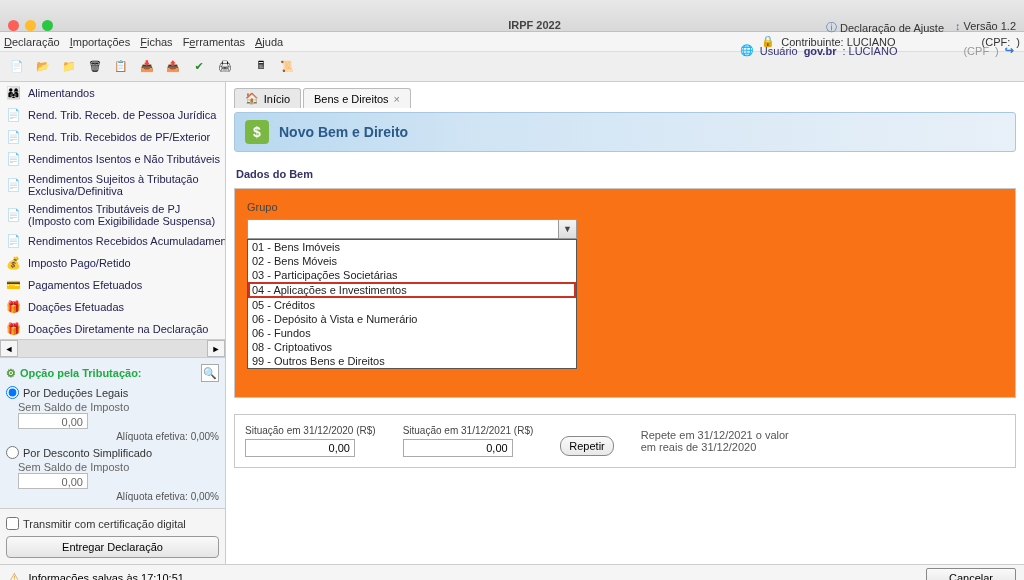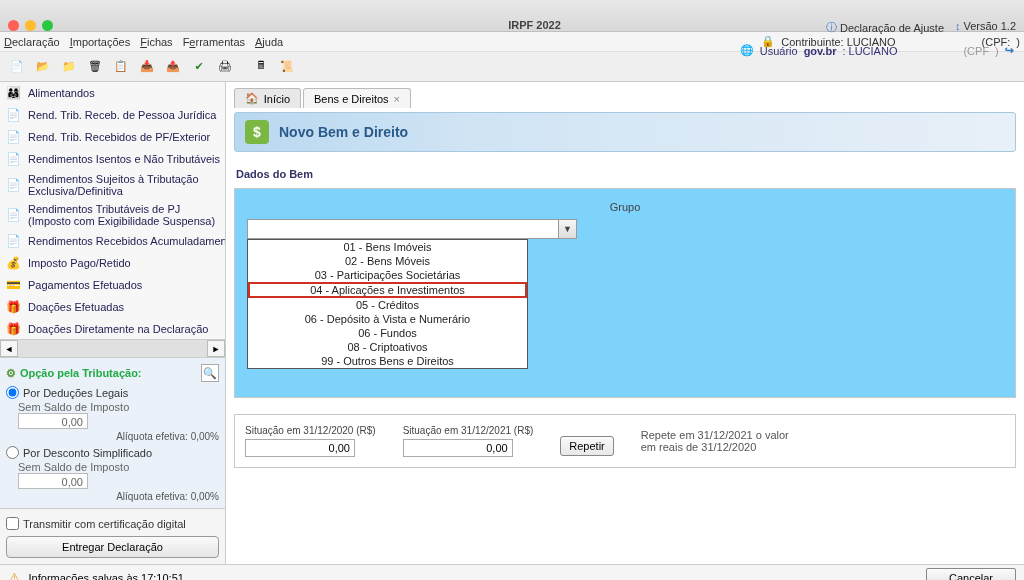--- a/index.html
+++ b/index.html
@@ -40,34 +40,34 @@
 .entregar { width: 100%; height: 22px; background: linear-gradient(#fafafa,#e5e5e5); border: 1px solid #999; border-radius: 4px; cursor: pointer; margin-top: 4px; }
 .content { flex: 1; background: #fff; position: relative; display: flex; flex-direction: column; padding: 6px 8px 0 8px; }
 .tabs { display: flex; gap: 2px; margin-bottom: 4px; }
 .tab { background: #e8e8e8; border: 1px solid #bbb; border-bottom: none; border-radius: 3px 3px 0 0; padding: 3px 10px; display: flex; align-items: center; gap: 5px; cursor: pointer; }
 .tab.active { background: #f5f5f5; }
 .tab .close { color: #888; cursor: pointer; }
 .banner { height: 40px; background: linear-gradient(90deg,#b8d8f0,#d0e4f4 30%,#e8f0f8); border: 1px solid #a8c8e0; border-radius: 3px; display: flex; align-items: center; gap: 10px; padding: 0 10px; margin-bottom: 12px; }
 .banner .bicon { width: 24px; height: 24px; background: #7ab843; border-radius: 4px; display: flex; align-items: center; justify-content: center; color: #fff; font-weight: bold; font-size: 14px; }
 .banner .btitle { font-size: 14px; font-weight: bold; color: #2a5a8a; }
 .section-label { font-weight: bold; color: #336; margin: 4px 0 8px 2px; }
-.form-area { border: 1px solid #c8c8c8; padding: 12px; background: #7dd3fc; position: relative; min-height: 210px; text-align: center; }
+.form-area { border: 1px solid #c8c8c8; padding: 12px; background: #f97316; position: relative; min-height: 210px; }
 .grp-label { color: #444; margin-bottom: 6px; }
 .combo { position: relative; width: 330px; }
 .combo-input { width: 100%; height: 20px; border: 1px solid #999; background: #fff; display: flex; }
 .combo-input .txt { flex: 1; }
 .combo-input .arrow { width: 18px; border-left: 1px solid #999; background: linear-gradient(#f5f5f5,#ddd); display: flex; align-items: center; justify-content: center; cursor: pointer; font-size: 9px; color: #444; }
-.dropdown { position: absolute; top: 20px; left: 0; width: 281px; border: 1px solid #555; background: #fff; z-index: 10; }
+.dropdown { position: absolute; top: 20px; left: 0; width: 330px; border: 1px solid #555; background: #fff; z-index: 10; }
 .dropdown .opt { padding: 1px 4px; cursor: pointer; color: #222; }
 .dropdown .opt.highlighted { border: 2px solid #d03020; border-radius: 0; padding: 0 2px; }
 .situ-row { display: flex; gap: 27px; align-items: flex-start; margin-top: 16px; border: 1px solid #c8c8c8; padding: 10px; }
 .situ-col { display: flex; flex-direction: column; gap: 3px; }
 .situ-col label { color: #444; font-size: 10px; }
 .situ-col input { width: 110px; height: 18px; border: 1px solid #aaa; text-align: right; padding: 0 4px; }
-.repetir { height: 20px; padding: 0 8px; border: 1px solid #888; background: linear-gradient(#fafafa,#e8e8e8); border-radius: 3px; cursor: pointer; align-self: flex-end; margin-bottom: 1px; }
+.repetir { height: 20px; padding: 0 8px; border: 1px solid #888; background: linear-gradient(#fafafa,#e8e8e8); border-radius: 9px; cursor: pointer; align-self: flex-end; margin-bottom: 1px; }
 .repete-txt { color: #555; font-size: 10px; line-height: 12px; align-self: center; }
 .statusbar { height: 26px; border-top: 1px solid #ccc; background: #f5f5f5; display: flex; align-items: center; padding: 0 8px; gap: 8px; }
 .statusbar .warn { color: #e0a030; font-size: 14px; }
 .statusbar .btns { margin-left: auto; display: flex; gap: 20px; flex-direction: column; }
 .statusbar button { height: 20px; padding: 0 22px; border: 1px solid #888; background: linear-gradient(#fafafa,#e5e5e5); border-radius: 2px; cursor: pointer; }
 .decl-badge { position: absolute; right: 80px; top: 20px; display: flex; align-items: center; gap: 3px; color: #336; font-size: 10px; }
 .ver { position: absolute; right: 8px; top: 20px; display: flex; align-items: center; gap: 3px; color: #336; font-size: 10px; }
 input[type=radio],input[type=checkbox] { margin: 0; }
 </style>
 </head>

